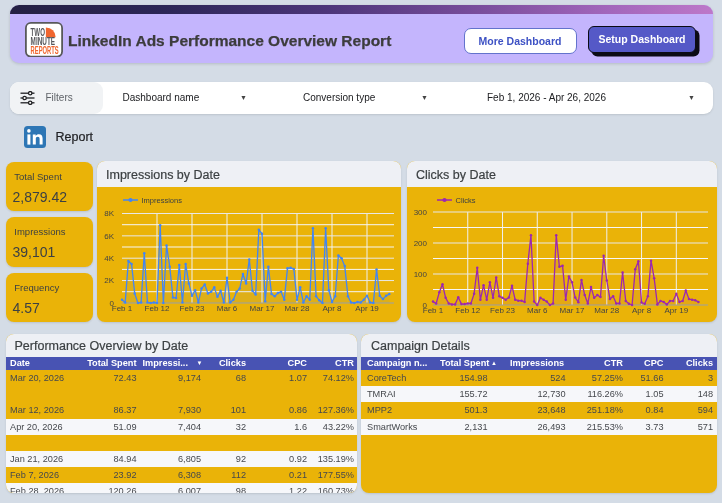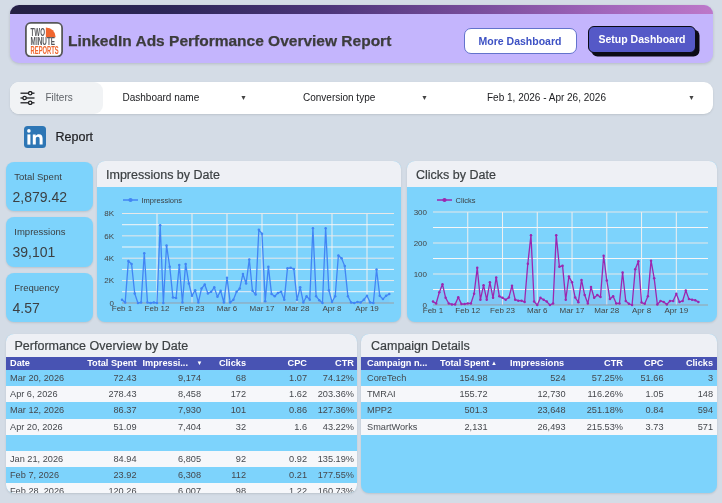--- a/index.html
+++ b/index.html
@@ -1,18 +1,18 @@
 <!DOCTYPE html>
 <html><head><meta charset="utf-8">
 <style>
 * { margin:0; padding:0; box-sizing:border-box; }
 html,body { width:722px; height:503px; overflow:hidden; }
 body { background:#d4dce6; font-family:"Liberation Sans", sans-serif; position:relative; }
 .abs { position:absolute; }
-.card { position:absolute; background:#7dd3fc; border-radius:8px; box-shadow:0 1px 2px rgba(60,64,67,.15); overflow:hidden; }
+.card { position:absolute; background:#eab308; border-radius:8px; box-shadow:0 1px 2px rgba(60,64,67,.15); overflow:hidden; }
 .chead { position:absolute; left:0; top:0; right:0; background:#eef0f5; }
 .ctitle { position:absolute; font-size:12.5px; color:#3c4043; font-weight:500; -webkit-text-stroke:0.2px #3c4043; }
 .thead { position:absolute; left:0; right:0; background:#4853b3; color:#fff; font-weight:bold; font-size:9.2px; }
 .tr { position:absolute; left:0; right:0; height:16.2px; font-size:9.2px; color:#45484d;padding-left:43px; }
 .tr.alt { background:#f6f7fa; }
 .c { position:absolute; top:50%; transform:translateY(-50%); white-space:nowrap; }
 .c.R { text-align:right; }
 .hc { position:absolute; top:50%; transform:translateY(-50%); white-space:nowrap; }
 </style></head>
 <body>
@@ -341,28 +341,20 @@
     <span class="hc" style="left:291.5px;width:57px;text-align:right">CTR</span>
   </div>
   <div class="tr" style="top:36.5px">
       <span class="c L" style="left:4.5px">Mar 20, 2026</span>
       <span class="c R" style="left:71px;width:60px">72.43</span>
       <span class="c R" style="left:135.5px;width:60px">9,174</span>
       <span class="c R" style="left:200.5px;width:40px">68</span>
       <span class="c R" style="left:245.5px;width:56px">1.07</span>
       <span class="c R" style="left:291.5px;width:57px">74.12%</span>
     </div>
-    <div class="tr alt" style="top:52.7px">
-      <span class="c L" style="left:4.5px">Apr 6, 2026</span>
-      <span class="c R" style="left:71px;width:60px">278.43</span>
-      <span class="c R" style="left:135.5px;width:60px">8,458</span>
-      <span class="c R" style="left:200.5px;width:40px">172</span>
-      <span class="c R" style="left:245.5px;width:56px">1.62</span>
-      <span class="c R" style="left:291.5px;width:57px">203.36%</span>
-    </div>
     <div class="tr" style="top:68.9px">
       <span class="c L" style="left:4.5px">Mar 12, 2026</span>
       <span class="c R" style="left:71px;width:60px">86.37</span>
       <span class="c R" style="left:135.5px;width:60px">7,930</span>
       <span class="c R" style="left:200.5px;width:40px">101</span>
       <span class="c R" style="left:245.5px;width:56px">0.86</span>
       <span class="c R" style="left:291.5px;width:57px">127.36%</span>
     </div>
     <div class="tr alt" style="top:85.1px">
       <span class="c L" style="left:4.5px">Apr 20, 2026</span>

